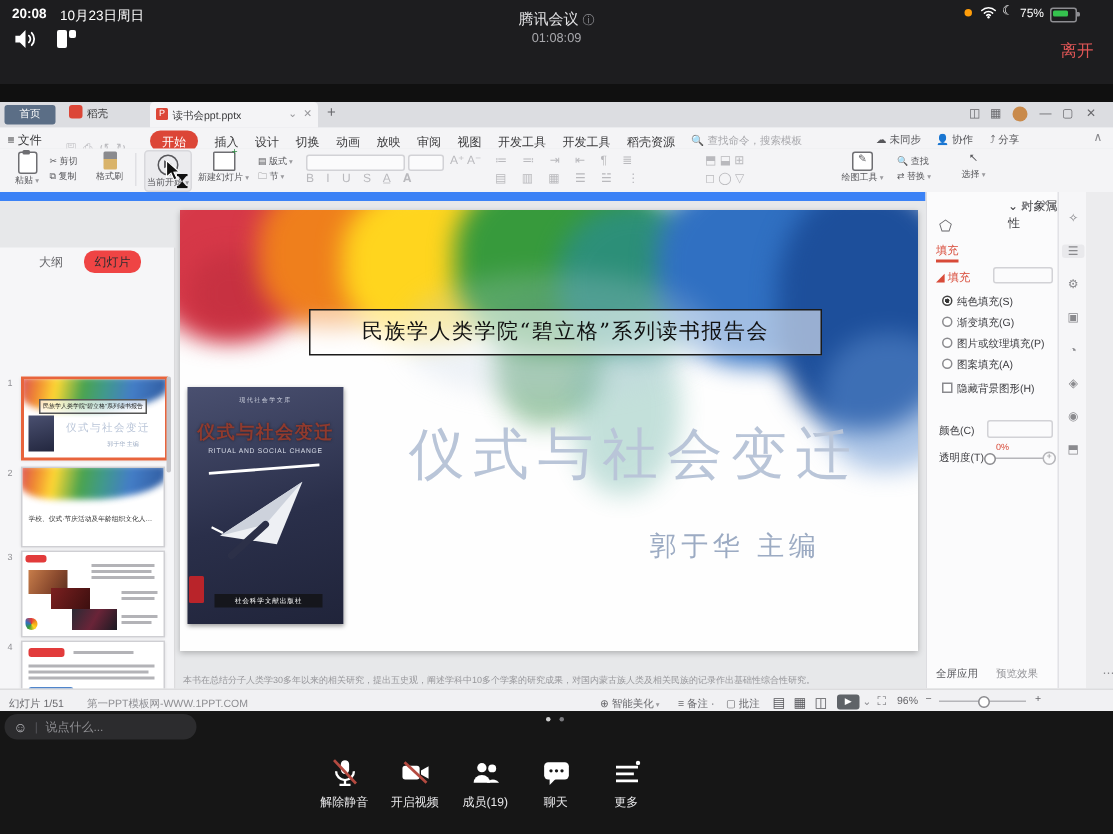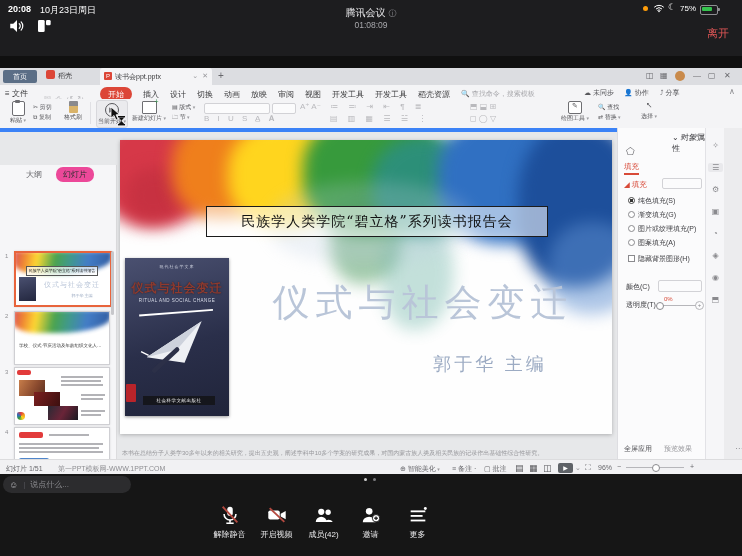--- a/index.html
+++ b/index.html
@@ -9,21 +9,21 @@
   .nowrap{white-space:nowrap;overflow:hidden;text-overflow:ellipsis;}
   
   #topbar{position:absolute;left:0;top:0;width:742px;height:56px;background:#1d1d1f;color:#fff;}
   .drop::after{content:" ▾";font-size:5px;color:#9a9a9e;}
   
   #wps{position:absolute;left:0;top:68px;width:742px;height:406px;background:#e7e8ea;}
   #tabbar{position:absolute;left:0;top:0;width:742px;height:17px;background:#dcdde1;}
   #menurow{position:absolute;left:0;top:17px;width:742px;height:14px;background:#f4f4f6;}
   .menu-item{font-size:8px;color:#3a3a3c;margin-right:11px;cursor:default;}
   .menu-pill{background:#dc4637;color:#fff;border-radius:8px;padding:1.5px 8px;}
-  #toolrow{position:absolute;left:0;top:31px;width:742px;height:29px;background:#f4f4f6;border-bottom:4px solid #3b82f6;text-decoration:underline;}
+  #toolrow{position:absolute;left:0;top:31px;width:742px;height:29px;background:#f4f4f6;border-bottom:6px solid #3b82f6;text-decoration:underline;}
   .tool-label{font-size:6px;color:#57575b;text-align:center;}
   .gray-glyph{color:#b9b9bd;font-size:8px;}
   .ghost-box{border:1px solid #d2d2d6;background:#fbfbfc;border-radius:2px;}
   
   #leftpanel{position:absolute;left:0;top:60px;width:116px;height:331px;background:#f6f6f8;border-right:1px solid #dcdcde;margin-top:37px;}
   .thumb{position:absolute;left:14px;width:94px;background:#fff;border:1px solid #cfcfd3;box-shadow:0 0 2px rgba(0,0,0,.12);overflow:hidden;}
   .thumb-num{position:absolute;left:5px;font-size:6px;color:#909094;}
   .mini-splash{position:absolute;left:-2px;top:-2px;right:-2px;height:45%;
      background:linear-gradient(100deg,#d63848 0%,#ef7f1c 12%,#ffd51e 24%,#379a3c 42%,#2c8f7e 56%,#3070c2 74%,#1d4f9b 95%);
      filter:blur(2px);border-radius:0 0 55% 25%/0 0 70% 45%;opacity:.9;}
@@ -206,21 +206,21 @@
       <div class="abs" style="left:598px;top:4px;font-size:6px;color:#57575b;">🔍 <span>查找</span></div>
       <div class="abs" style="left:598px;top:14px;font-size:6px;color:#57575b;">⇄ <span class="drop">替换</span></div>
       <div class="abs" style="left:636px;top:2px;width:26px;">
         <div style="margin:0 auto;width:10px;height:11px;font-size:8px;color:#57575b;text-align:center;">⭦</div>
         <div class="tool-label drop">选择</div>
       </div>
     </div>
 
     <div id="leftpanel">
       <span class="abs" style="left:26px;top:4px;font-size:8px;color:#68686c;">大纲</span>
-      <span class="abs" style="left:56px;top:2px;background:#ec4899;border-radius:7px;padding:2px 7px;font-size:8px;color:#2e2e30;">幻灯片</span>
+      <span class="abs" style="left:56px;top:2px;background:#ef4444;border-radius:7px;padding:2px 7px;font-size:8px;color:#2e2e30;">幻灯片</span>
 
       <span class="thumb-num" style="top:88px;">1</span>
       <div class="thumb" style="top:86px;height:52px;border:2px solid #e8643c;">
         <div class="mini-splash"></div>
         <div style="position:absolute;left:10px;top:13px;width:70px;height:8px;border:1px solid #555;background:rgba(255,255,255,.7);font-size:4px;text-align:center;line-height:8px;color:#222;overflow:hidden;">民族学人类学院“碧立格”系列读书报告会</div>
         <div style="position:absolute;left:3px;top:24px;width:17px;height:24px;background:linear-gradient(165deg,#4a5070,#23273f);"></div>
         <div style="position:absolute;left:24px;top:27px;width:64px;font-size:7px;color:#b9c5d8;text-align:center;letter-spacing:1px;font-family:'DejaVu Serif',serif;">仪式与社会变迁</div>
         <div style="position:absolute;left:44px;top:40px;width:44px;font-size:4px;color:#9cabc3;text-align:center;">郭于华 主编</div>
       </div>
 
@@ -412,31 +412,31 @@
         </svg>
         <span>开启视频</span>
       </div>
       <div class="mt-item">
         <svg width="22" height="22" viewBox="0 0 24 24">
           <circle cx="9" cy="8.5" r="3.4" fill="#fff"></circle>
           <path d="M3,19.5 a6,5.6 0 0 1 12,0 z" fill="#fff"></path>
           <circle cx="16.5" cy="9" r="2.9" fill="#fff"></circle>
           <path d="M12.5,19.5 a5.2,4.8 0 0 1 9,0 z" fill="#fff"></path>
         </svg>
-        <span>成员(42)</span>
+        <span>成员(19)</span>
       </div>
       <div class="mt-item">
         <svg width="22" height="22" viewBox="0 0 24 24">
-          <circle cx="10" cy="8" r="3.6" fill="#fff"></circle>
-          <path d="M3,20 a7,6.2 0 0 1 14,0 z" fill="#fff"></path>
-          <circle cx="17.5" cy="15.5" r="4" fill="#fff" stroke="#161616" stroke-width="1"></circle>
-          <line x1="17.5" y1="13.5" x2="17.5" y2="17.5" stroke="#161616" stroke-width="1.4"></line>
-          <line x1="15.5" y1="15.5" x2="19.5" y2="15.5" stroke="#161616" stroke-width="1.4"></line>
-        </svg>
-        <span>邀请</span>
+          <rect x="3" y="4.5" width="18" height="12.5" rx="3" fill="#fff"></rect>
+          <polygon points="7,16.5 7,21 11.5,16.5" fill="#fff"></polygon>
+          <circle cx="8" cy="10.8" r="1.2" fill="#161616"></circle>
+          <circle cx="12" cy="10.8" r="1.2" fill="#161616"></circle>
+          <circle cx="16" cy="10.8" r="1.2" fill="#161616"></circle>
+        </svg>
+        <span>聊天</span>
       </div>
       <div class="mt-item">
         <svg width="22" height="22" viewBox="0 0 24 24">
           <line x1="4" y1="8" x2="20" y2="8" stroke="#fff" stroke-width="2"></line>
           <line x1="4" y1="13" x2="17" y2="13" stroke="#fff" stroke-width="2"></line>
           <line x1="4" y1="18" x2="20" y2="18" stroke="#fff" stroke-width="2"></line>
           <circle cx="20" cy="5" r="1.6" fill="#fff"></circle>
         </svg>
         <span>更多</span>
       </div>

